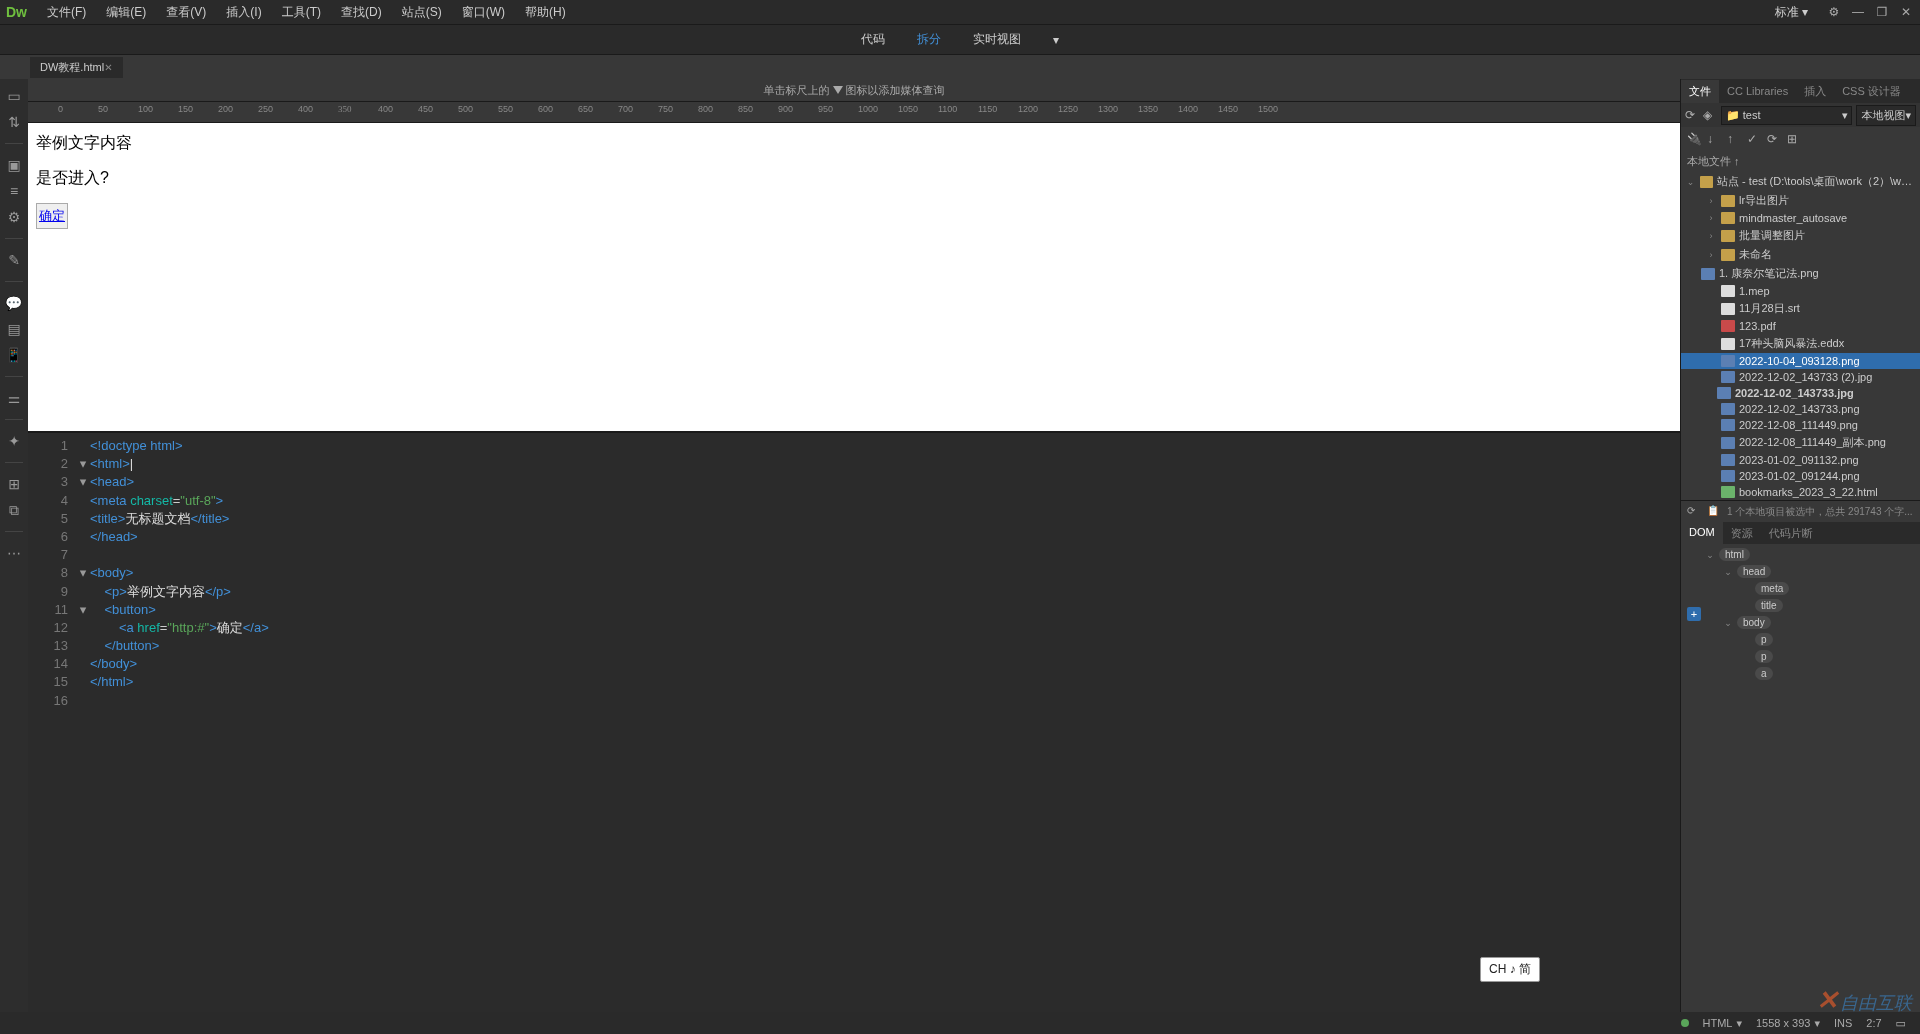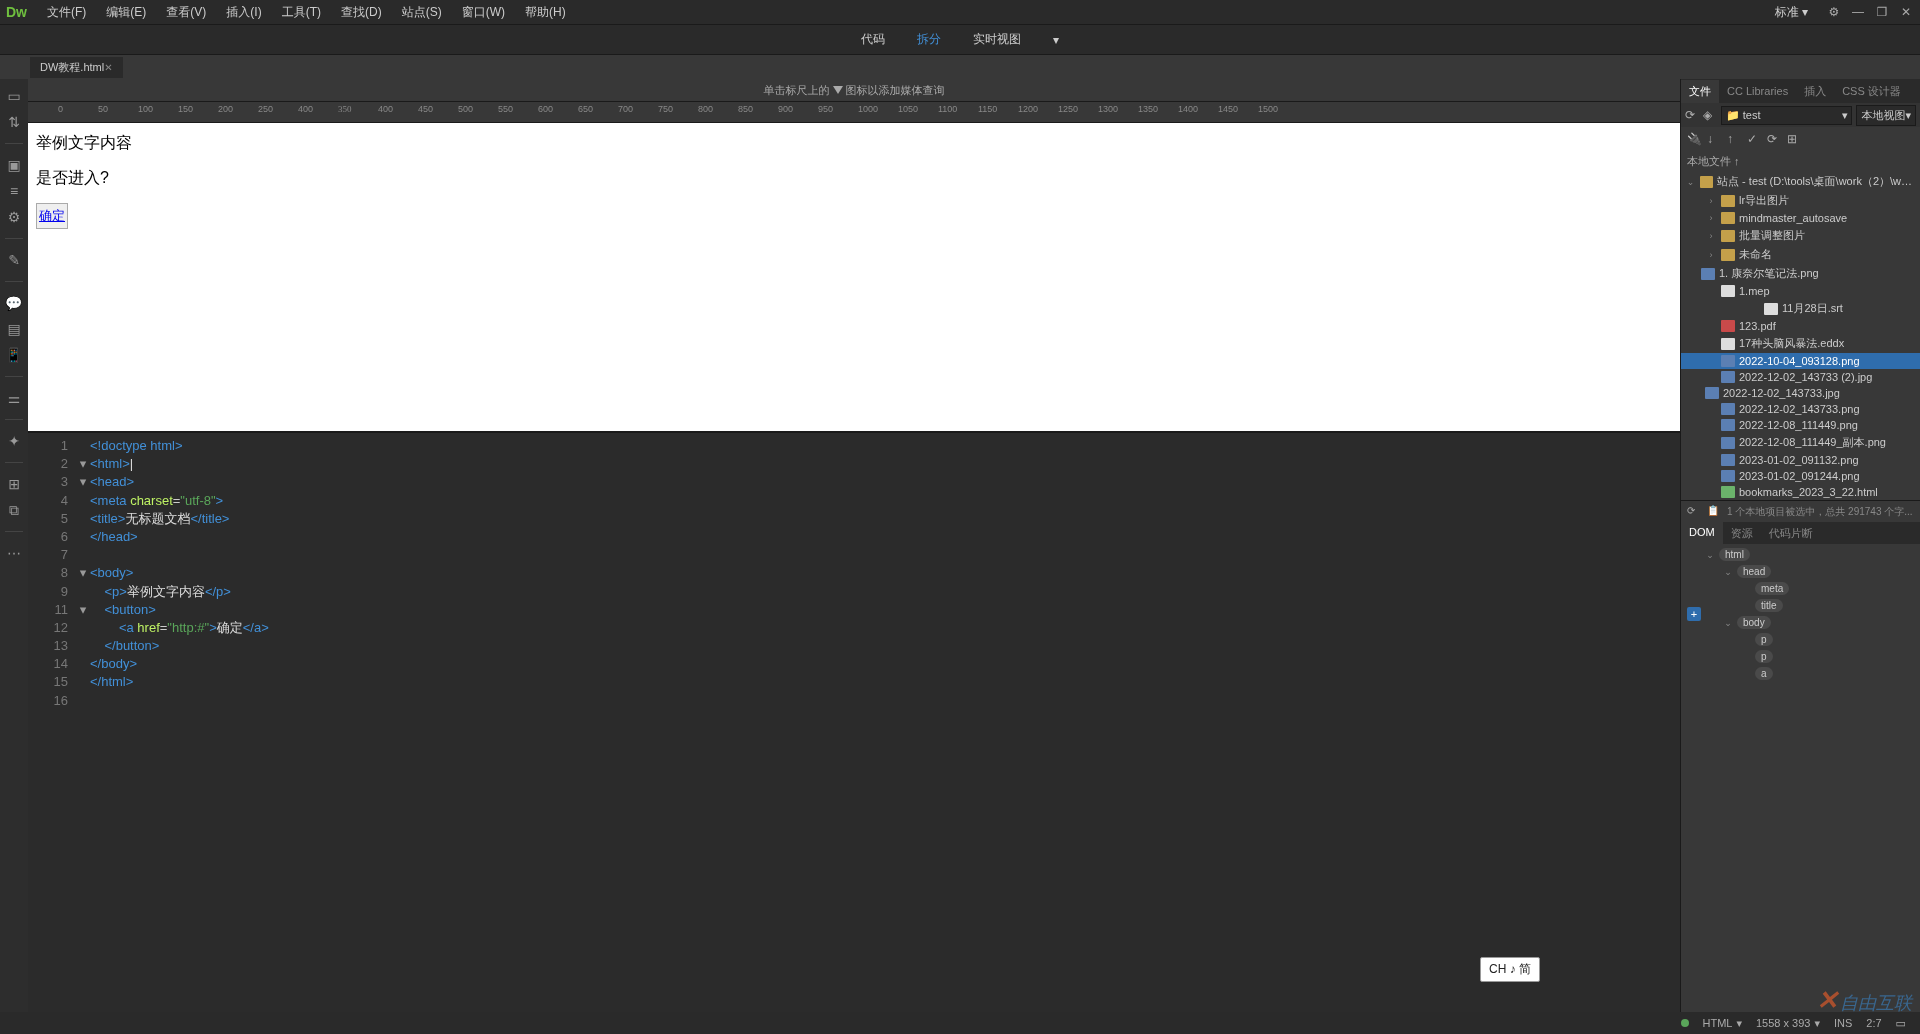--- a/index.html
+++ b/index.html
@@ -29,21 +29,21 @@
 .live-preview .p1 { font-size: 16px; margin-bottom: 14px; }
 .live-preview .p2 { font-size: 16px; margin-bottom: 14px; }
 .live-preview button { font-family: serif; padding: 3px 2px; background: #efefef; border: 1px solid #aaa; }
 .live-preview button a { color: #0000ee; text-decoration: underline; font-size: 13px; }
 .code-area { flex: 1; background: #2b2b2b; overflow: auto; font-family: Consolas, "Courier New", monospace; font-size: 13px; padding: 4px 0; line-height: 1.4; }
 .code-line { display: flex; white-space: pre; }
 .gutter { width: 48px; text-align: right; color: #777; padding-right: 8px; user-select: none; }
 .fold { width: 14px; color: #999; text-align: center; }
 .code { color: #ccc; }
 .tag { color: #4290d8; }
-.attr { color: #bef264; }
+.attr { color: #14b8a6; }
 .str { color: #5aa65a; }
 .txt { color: #ddd; }
 .right-panels { width: 240px; background: #383838; display: flex; flex-direction: column; border-left: 1px solid #1a1a1a; }
 .panel-tabs { height: 24px; display: flex; align-items: center; background: #2a2a2a; }
 .panel-tab { padding: 4px 8px; color: #888; font-size: 11px; cursor: pointer; }
 .panel-tab.active { color: #fff; background: #383838; }
 .panel-toolbar { height: 24px; display: flex; align-items: center; gap: 4px; padding: 0 4px; background: #333; }
 .dropdown { flex: 1; background: #2a2a2a; border: 1px solid #1a1a1a; padding: 2px 4px; color: #ccc; font-size: 11px; display: flex; align-items: center; }
 .dropdown.small { flex: 0 0 auto; }
 .panel-toolbar2 { height: 24px; display: flex; align-items: center; gap: 6px; padding: 0 6px; }
@@ -256,21 +256,21 @@
         <div class="tree-row" style="">
           <span class="arrow"></span>
           <span class="ficon img"></span>
           <span>1. 康奈尔笔记法.png</span>
         </div>
         <div class="tree-row" style="padding-left: 24px;">
           <span class="arrow"></span>
           <span class="ficon file"></span>
           <span>1.mep</span>
         </div>
-        <div class="tree-row" style="padding-left: 24px; margin-left: 43px;">
+        <div class="tree-row" style="padding-left: 24px;">
           <span class="arrow"></span>
           <span class="ficon file"></span>
           <span>11月28日.srt</span>
         </div>
         <div class="tree-row" style="padding-left: 24px;">
           <span class="arrow"></span>
           <span class="ficon pdf"></span>
           <span>123.pdf</span>
         </div>
         <div class="tree-row" style="padding-left: 24px;">
@@ -281,21 +281,21 @@
         <div class="tree-row selected" style="padding-left: 24px;">
           <span class="arrow"></span>
           <span class="ficon img"></span>
           <span>2022-10-04_093128.png</span>
         </div>
         <div class="tree-row" style="padding-left: 24px;">
           <span class="arrow"></span>
           <span class="ficon img"></span>
           <span>2022-12-02_143733 (2).jpg</span>
         </div>
-        <div class="tree-row" style="padding-left: 8px;">
+        <div class="tree-row" style="padding-left: 20px; font-weight: bold;">
           <span class="arrow"></span>
           <span class="ficon img"></span>
           <span>2022-12-02_143733.jpg</span>
         </div>
         <div class="tree-row" style="padding-left: 24px;">
           <span class="arrow"></span>
           <span class="ficon img"></span>
           <span>2022-12-02_143733.png</span>
         </div>
         <div class="tree-row" style="padding-left: 24px;">

